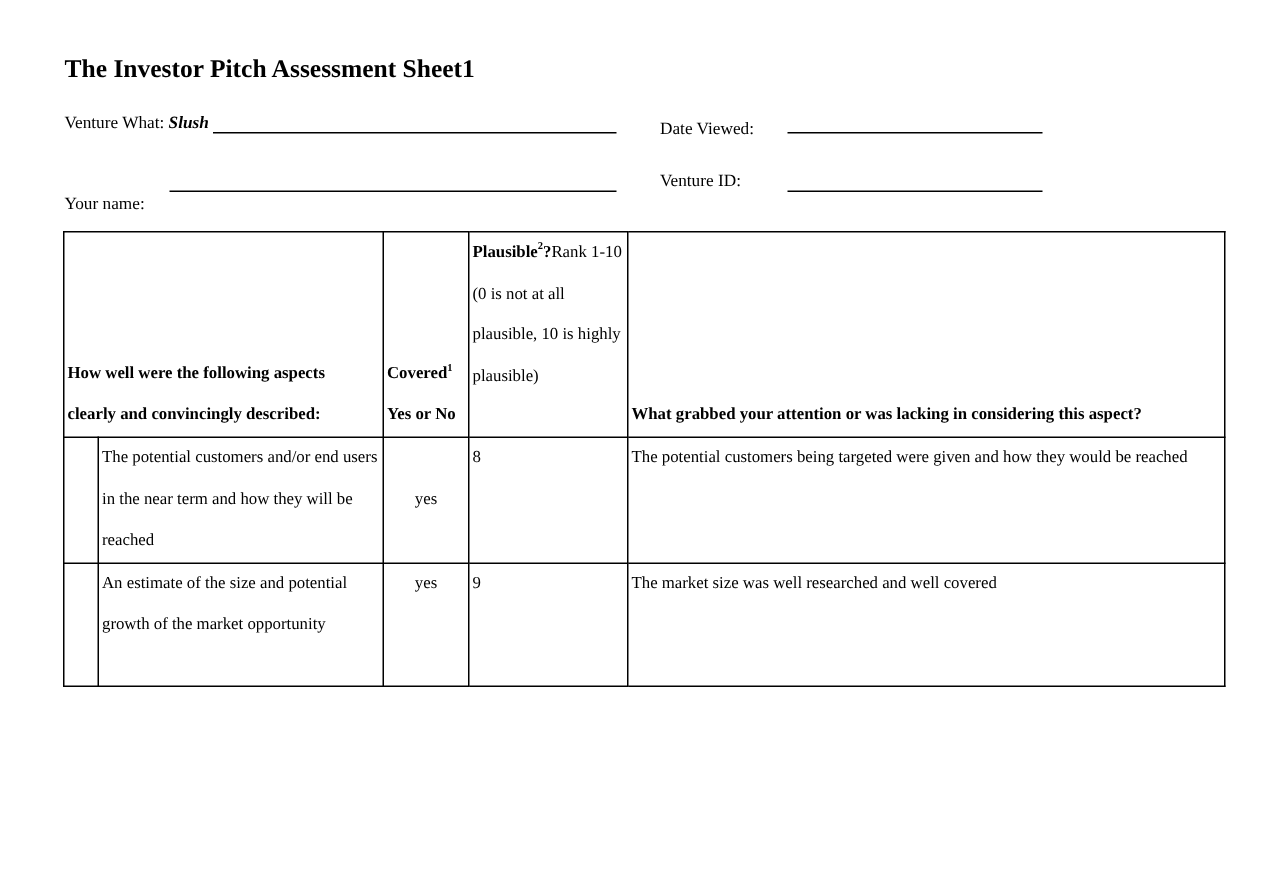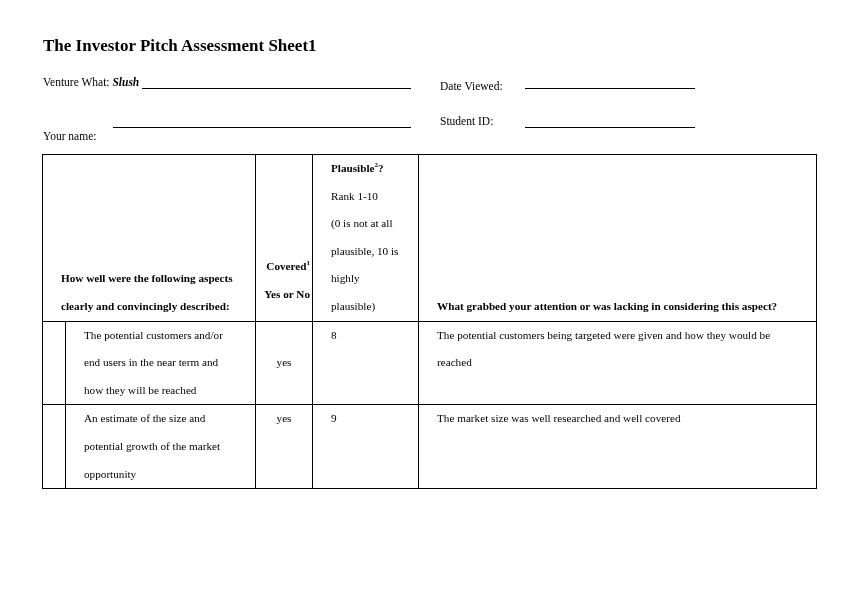--- a/index.html
+++ b/index.html
@@ -13,21 +13,21 @@
     .field-label { position: absolute; white-space: nowrap; }
     .field-line { position: absolute; border-bottom: 1px solid #000; height: 12px; }
     .field-value { font-weight: bold; font-style: italic; }
 
     table.grid {
       position: absolute; left: 42px; top: 154px;
       border-collapse: collapse; table-layout: fixed;
       width: 774px;
     }
     table.grid td, table.grid th {
-      border: 1px solid #000; vertical-align: top; padding: 0 18px;
+      border: 1px solid #000; vertical-align: top; padding: 0 2px;
       font-weight: normal; text-align: left; line-height: 27.6px; font-size: 11.2px;
     }
     table.grid th.bold-head { font-weight: bold; vertical-align: bottom; }
     .hdr-row td, .hdr-row th { height: 136px; }
     .b { font-weight: bold; }
     sup { font-size: 7px; line-height: 0; vertical-align: super; }
     .center { text-align: center !important; }
     .row1 td { height: 78px; }
     .row2 td { height: 78px; }
     .row3 td { height: 81px; }
@@ -43,38 +43,38 @@
   <span class="field-value">Slush</span>
 </div>
 <div class="field-line" style="left:142px; top:76px; width:269px;"></div>
 
 <div class="field-label" style="left:440px; top:80px; font-size:11.5px;">Date Viewed:</div>
 <div class="field-line" style="left:525px; top:76px; width:170px;"></div>
 
 <div class="field-label" style="left:43px; top:130px; font-size:11.5px;">Your name:</div>
 <div class="field-line" style="left:113px; top:115px; width:298px;"></div>
 
-<div class="field-label" style="left:440px; top:115px; font-size:11.5px;">Student ID:</div>
+<div class="field-label" style="left:440px; top:115px; font-size:11.5px;">Venture ID:</div>
 <div class="field-line" style="left:525px; top:115px; width:170px;"></div>
 
 <table class="grid">
   <colgroup>
     <col style="width:23px">
     <col style="width:190px">
     <col style="width:57px">
     <col style="width:106px">
     <col style="width:398px">
   </colgroup>
   <tbody>
       <tr class="hdr-row">
     <th class="bold-head" colspan="2">
       <div>How well were the following aspects</div>
       <div>clearly and convincingly described:</div>
     </th>
-    <th class="bold-head" style="padding:12px 2px;text-align:right;">
+    <th class="bold-head" style="padding:0 2px;">
       <div><span>Covered</span><sup>1</sup></div>
       <div>Yes or No</div>
     </th>
     <th style="vertical-align:top;">
       <div><span class="b">Plausible</span><sup class="b">2</sup><span class="b">?</span><span>Rank 1-10</span></div>
       <div>(0 is not at all plausible, 10 is highly plausible)</div>
     </th>
     <th class="bold-head">What grabbed your attention or was lacking in considering this aspect?</th>
   </tr>
 

